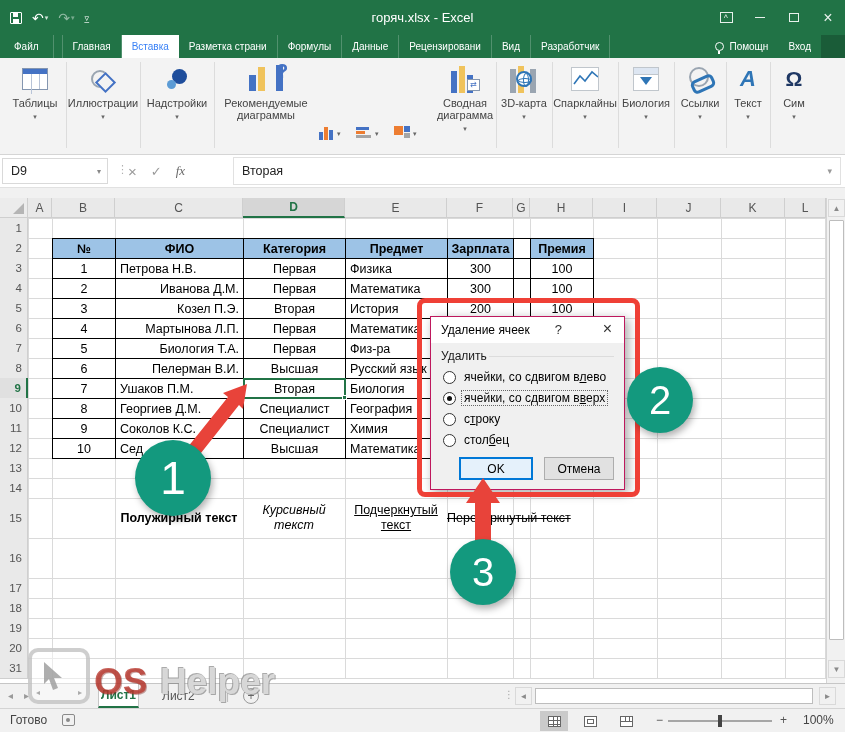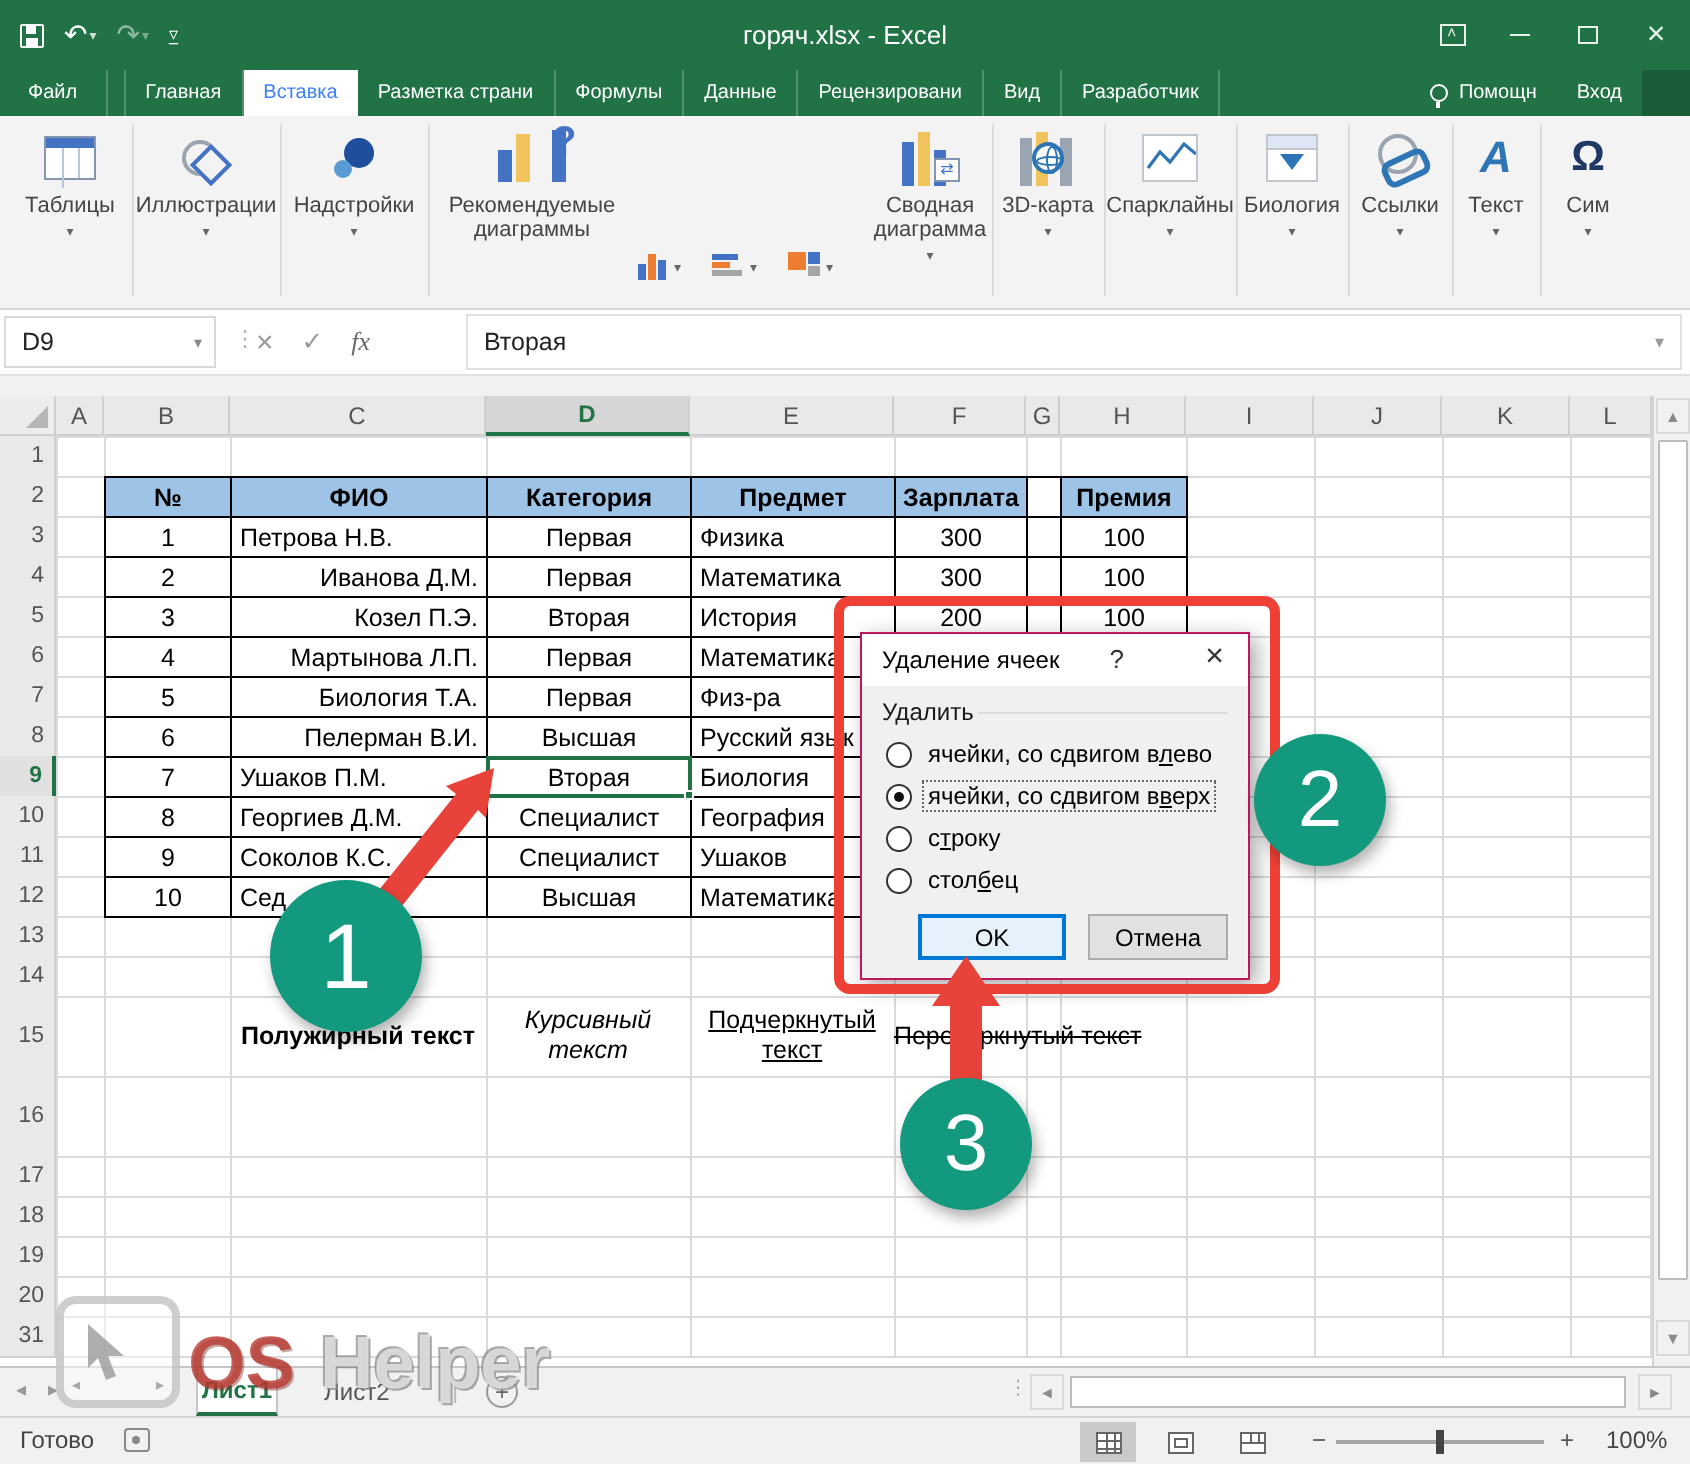--- a/index.html
+++ b/index.html
@@ -561,21 +561,21 @@
       <div class="cell tb al-c" style="left: 52px; top: 398px; width: 64px; height: 21px;">8</div>
       <div class="cell tb" style="left: 115px; top: 398px; width: 129px; height: 21px;">Георгиев Д.М.</div>
       <div class="cell tb al-c" style="left: 243px; top: 398px; width: 103px; height: 21px;">Специалист</div>
       <div class="cell tb" style="left: 345px; top: 398px; width: 103px; height: 21px;">География</div>
       <div class="cell tb al-c" style="left: 447px; top: 398px; width: 67px; height: 21px;"></div>
       <div class="cell tb" style="left: 513px; top: 398px; width: 18px; height: 21px;"></div>
       <div class="cell tb al-c" style="left: 530px; top: 398px; width: 64px; height: 21px;"></div>
       <div class="cell tb al-c" style="left: 52px; top: 418px; width: 64px; height: 21px;">9</div>
       <div class="cell tb" style="left: 115px; top: 418px; width: 129px; height: 21px;">Соколов К.С.</div>
       <div class="cell tb al-c" style="left: 243px; top: 418px; width: 103px; height: 21px;">Специалист</div>
-      <div class="cell tb" style="left: 345px; top: 418px; width: 103px; height: 21px;">Ушаков</div>
+      <div class="cell tb" style="left: 345px; top: 418px; width: 103px; height: 21px;">Химия</div>
       <div class="cell tb al-c" style="left: 447px; top: 418px; width: 67px; height: 21px;"></div>
       <div class="cell tb" style="left: 513px; top: 418px; width: 18px; height: 21px;"></div>
       <div class="cell tb al-c" style="left: 530px; top: 418px; width: 64px; height: 21px;"></div>
       <div class="cell tb al-c" style="left: 52px; top: 438px; width: 64px; height: 21px;">10</div>
       <div class="cell tb" style="left: 115px; top: 438px; width: 129px; height: 21px;">Сед</div>
       <div class="cell tb al-c" style="left: 243px; top: 438px; width: 103px; height: 21px;">Высшая</div>
       <div class="cell tb" style="left: 345px; top: 438px; width: 103px; height: 21px;">Математика</div>
       <div class="cell tb al-c" style="left: 447px; top: 438px; width: 67px; height: 21px;"></div>
       <div class="cell tb" style="left: 513px; top: 438px; width: 18px; height: 21px;"></div>
       <div class="cell tb al-c" style="left: 530px; top: 438px; width: 64px; height: 21px;"></div>

